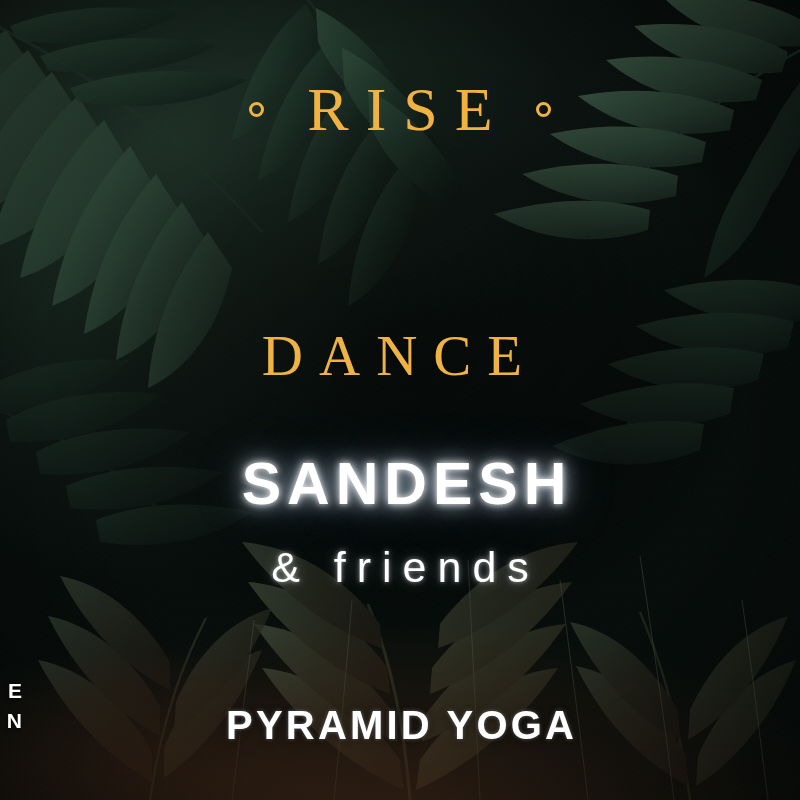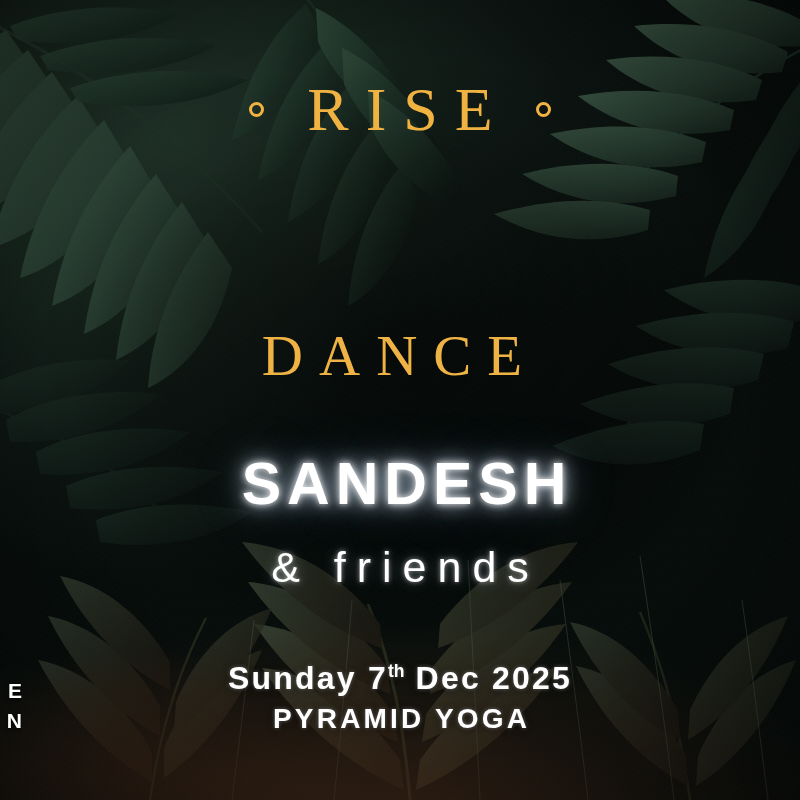--- a/index.html
+++ b/index.html
@@ -180,21 +180,21 @@
   .date-line sup {
     font-size: 0.55em;
     vertical-align: super;
     letter-spacing: 0;
   }
   .venue-line {
     position: absolute;
     top: 705px;
     left: 0;
     right: 0;
-    font-size: 28px;
+    font-size: 40px;
     font-weight: bold;
     line-height: 1;
     color: #ffffff;
     letter-spacing: 3.2px;
     text-indent: 3.2px;
     white-space: nowrap;
     text-shadow: 0 0 4px rgba(255,255,255,0.35), 0 1px 7px rgba(0,0,0,0.8);
   }
 
   
@@ -378,21 +378,20 @@
       <span class="rise-ring"></span>
     </div>
 
 
     <div class="dance">DANCE</div>
 
     <div class="sandesh">SANDESH</div>
 
     <div class="friends">&amp; friends</div>
 
-    <div class="date-line"><span>Sunday 7</span><sup>th</sup><span> Dec 2025</span></div>
 
     <div class="venue-line">PYRAMID YOGA</div>
 
     <div class="clipped-block">
       <div class="clipped-line">E</div>
       <div class="clipped-line">N</div>
     </div>
 
   </div>
 </div>

